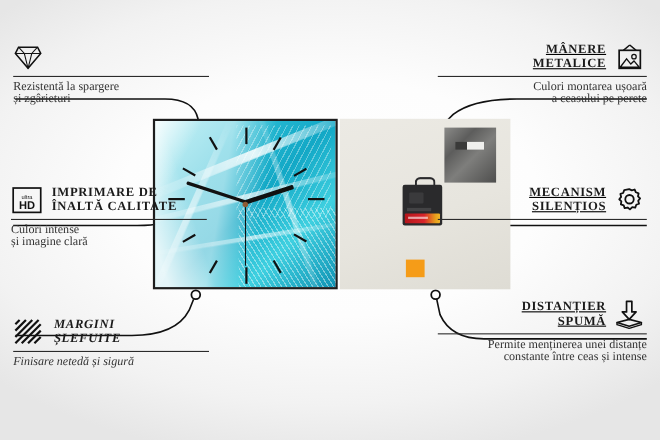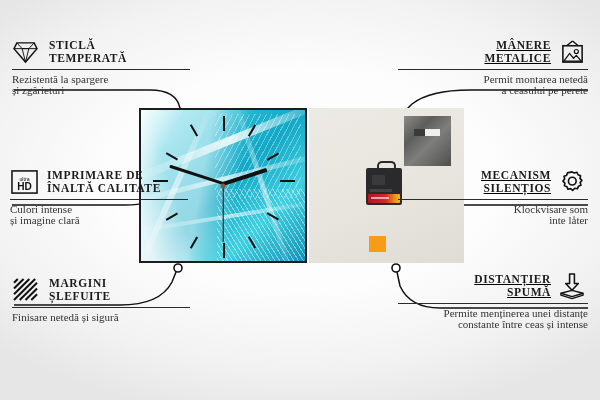--- a/index.html
+++ b/index.html
@@ -31,21 +31,21 @@
   }
   .rule{height:1.3px;background:#2b2b2b;width:100%;}
   .feat-sub{
     font-size:11px;line-height:11.6px;color:#333;padding-top:3.5px;
     font-family:"Liberation Serif", serif;
   }
 
   
   #f-glass{left:12px;top:38px;}
   #f-print{left:10px;top:168px;}
-  #f-edges{left:12px;top:276px;}
+  #f-edges{left:12px;top:288px;font-style:italic;}
   
   #f-hangers{left:398px;top:38px;}
   #f-mech{left:398px;top:168px;}
   #f-spacer{left:398px;top:272px;}
 
   #f-glass .rule{width:178px;}
   #f-print .rule{width:178px;}
   #f-edges .rule{width:178px;}
   #f-hangers .rule{width:190px;margin-left:auto;}
   #f-mech   .rule{width:190px;margin-left:auto;}
@@ -185,23 +185,20 @@
   </div>
 
   <div class="feat left" id="f-glass">
     <div class="feat-head">
       <span class="feat-ico">
         <svg width="27" height="24" viewBox="0 0 28 25">
           <path d="M5 3 H23 L26 9 L14 23 L2 9 Z" fill="none" stroke="#111" stroke-width="1.5"></path>
           <path d="M2 9 H26 M5 3 L10.5 9 L14 23 M23 3 L17.5 9 L14 23 M10.5 9 H17.5" fill="none" stroke="#111" stroke-width="1"></path>
         </svg>
       </span>
-      <span class="feat-title">
-        <span>STICLĂ</span><br><span>TEMPERATĂ</span>
-      </span>
     </div>
     <div class="rule"></div>
     <div class="feat-sub">
       <span>Rezistentă la spargere</span><br><span>și zgârieturi</span>
     </div>
   </div>
 
   <div class="feat left" id="f-print">
     <div class="feat-head">
       <span class="feat-ico">
@@ -255,40 +252,37 @@
         <svg width="29" height="26" viewBox="0 0 30 27">
           <path d="M15 2 L9 7 M15 2 L21 7" fill="none" stroke="#111" stroke-width="1.4"></path>
           <rect x="5" y="7" width="20" height="17" fill="none" stroke="#111" stroke-width="1.6"></rect>
           <circle cx="19" cy="13" r="2.1" fill="none" stroke="#111" stroke-width="1.2"></circle>
           <path d="M6 23 L12 15 L16 20 L19 17 L24 23 Z" fill="none" stroke="#111" stroke-width="1.3"></path>
         </svg>
       </span>
     </div>
     <div class="rule"></div>
     <div class="feat-sub">
-      <span>Permit montarea netedă</span><br><span>a ceasului pe perete</span>
+      <span>Culori montarea ușoară</span><br><span>a ceasului pe perete</span>
     </div>
   </div>
 
   <div class="feat right" id="f-mech">
     <div class="feat-head">
       <span class="feat-title">
         <span>MECANISM</span><br><span>SILENȚIOS</span>
       </span>
       <span class="feat-ico">
         <svg width="28" height="26" viewBox="0 0 29 27">
           <path d="M14.5 3 L17 4.2 L19.6 3.4 L20.8 6 L23.4 7 L22.8 9.8 L24.8 11.8 L23 14 L23.8 16.8 L21.2 17.8 L20.2 20.5 L17.4 20 L15.2 22.2 L13 20.4 L10.2 21 L9.3 18.4 L6.6 17.4 L7.1 14.6 L5.1 12.6 L6.9 10.4 L6.2 7.6 L8.8 6.7 L9.8 4 Z" fill="none" stroke="#111" stroke-width="1.7" stroke-linejoin="round"></path>
           <circle cx="14.8" cy="12.6" r="4" fill="none" stroke="#111" stroke-width="1.7"></circle>
         </svg>
       </span>
     </div>
     <div class="rule"></div>
-    <div class="feat-sub">
-      <span>Klockvisare som</span><br><span>inte låter</span>
-    </div>
   </div>
 
   <div class="feat right" id="f-spacer">
     <div class="feat-head">
       <span class="feat-title">
         <span>DISTANȚIER</span><br><span>SPUMĂ</span>
       </span>
       <span class="feat-ico">
         <svg width="28" height="28" viewBox="0 0 29 29">
           <path d="M12 2 H17 V12 H21 L14.5 19 L8 12 H12 Z" fill="none" stroke="#111" stroke-width="1.6" stroke-linejoin="round"></path>

